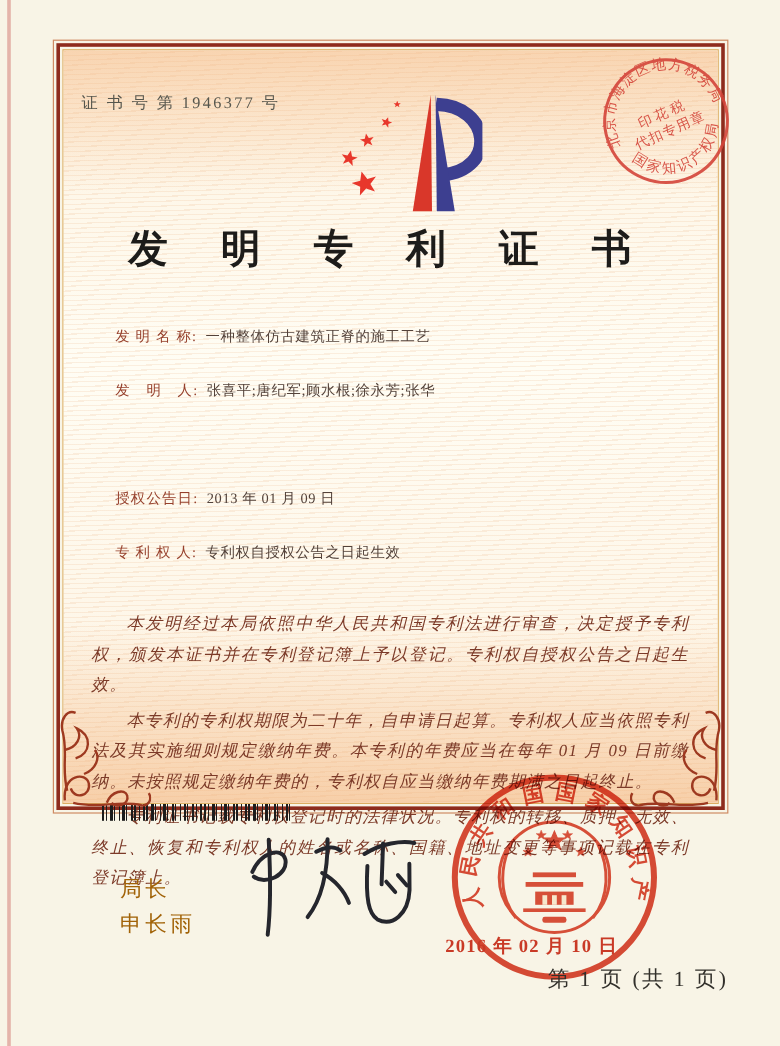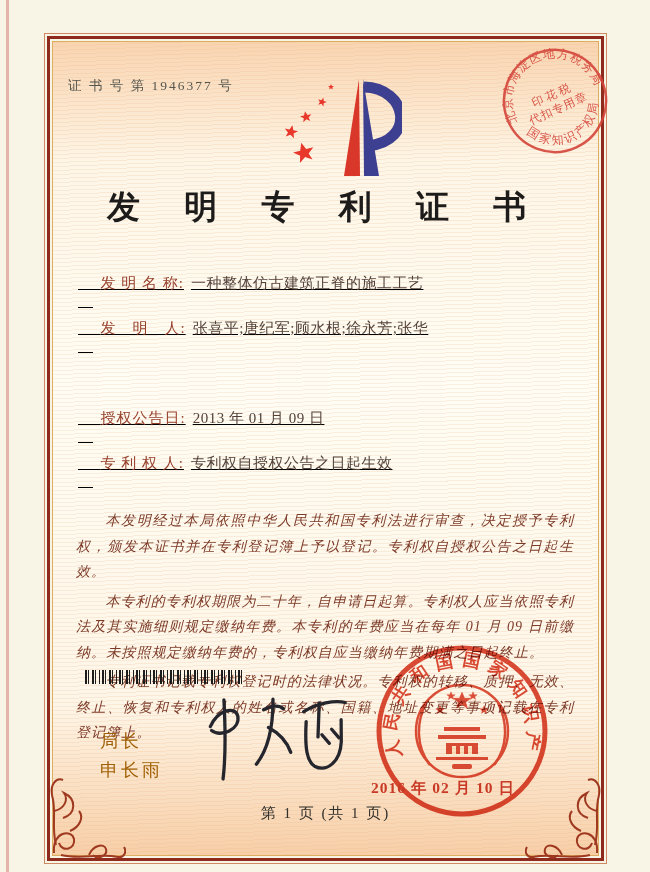--- a/index.html
+++ b/index.html
@@ -1,56 +1,56 @@
 <!DOCTYPE html>
 <html><head>
 <meta charset="utf-8">
 <style>
   html,body{margin:0;padding:0;}
   .page{position:relative;width:650px;height:872px;background:#f8f4e6;overflow:hidden;
         font-family:"Liberation Serif",serif;}
   .scan-edge{position:absolute;left:6px;top:0;width:3px;height:872px;background:#dfa49b;opacity:.8;}
   
-  .frame{position:absolute;left:44px;top:33px;width:563px;height:831px;}
+  .frame{position:absolute;left:44px;top:33px;width:563px;height:645px;}
   .frame .line-outer{position:absolute;inset:0;border:1px solid #cf8a63;}
   .frame .line-main{position:absolute;inset:3px;border:3px solid #8e2b1d;}
   .frame .line-gold{position:absolute;inset:8px;border:1px solid #ddad62;}
   .paper{position:absolute;inset:9px;
      background:
        linear-gradient(180deg, rgba(244,183,130,.50), rgba(255,252,242,0) 120px),
        linear-gradient(0deg, rgba(242,178,122,.55), rgba(255,252,242,0) 150px),
        repeating-linear-gradient(178deg, rgba(226,148,88,.14) 0 1px, rgba(255,255,255,0) 1px 4px),
        linear-gradient(180deg,#fdf2e0,#fffdf4 42%,#fdf2e1);}
   
   .cert-no{position:absolute;left:24px;top:44px;font-size:13.5px;letter-spacing:2px;
            color:#56564d;white-space:pre;}
   .logo{position:absolute;left:224px;top:42px;}
   .tax-stamp{position:absolute;left:456px;top:13px;transform:rotate(-24deg);opacity:.9;}
   .title{position:absolute;left:0;top:152px;width:100%;text-align:center;font-size:33px;
          font-weight:600;color:#1d1c1a;letter-spacing:18px;box-sizing:border-box;}
   
-  .field{position:absolute;left:34px;font-size:15px;white-space:pre;text-decoration:underline;}
+  .field{position:absolute;left:34px;font-size:12px;white-space:pre;}
   .flabel{color:#96402c;letter-spacing:1px;}
   .fvalue{color:#53423a;letter-spacing:.5px;margin-left:7px;}
   
   .bodytext{position:absolute;left:28px;top:471px;width:506px;}
   .bodytext p{margin:4px;text-indent:2.1em;font-size:14px;line-height:25.5px;font-style:italic;
               color:#7c3a28;letter-spacing:1.1px;text-align:justify;}
   
   .barcode{position:absolute;left:41px;top:637px;width:160px;height:14px;background:
      repeating-linear-gradient(90deg,#1c1c1c 0 2px,transparent 2px 3px,#1c1c1c 3px 4px,
         transparent 4px 7px,#1c1c1c 7px 9px,transparent 9px 10px,#1c1c1c 10px 11px,
         transparent 11px 14px,#1c1c1c 14px 15px,transparent 15px 17px);}
   .director{position:absolute;left:56px;top:694px;font-family:"Liberation Sans",sans-serif;
             font-size:18px;color:#a16207;letter-spacing:3px;line-height:29px;}
   .signature{position:absolute;left:145px;top:648px;}
   .cnipa-seal{position:absolute;left:330px;top:610px;mix-blend-mode:multiply;}
   .seal-date{position:absolute;left:311px;top:745px;width:176px;text-align:center;
              font-size:15.5px;font-weight:600;color:#c93a26;letter-spacing:1px;white-space:pre;}
-  .footer{position:absolute;left:0;top:771px;width:100%;text-align:center;font-size:15px;
+  .footer{position:absolute;left:0;top:771px;width:100%;text-align:right;font-size:18px;
           color:#32302b;letter-spacing:2px;white-space:pre;}
   .corner{position:absolute;bottom:3px;}
   .corner.bl{left:2px;}
   .corner.br{right:2px;transform:scaleX(-1);}
   svg text{font-family:"Liberation Serif",serif;}
 </style>
 </head>
 <body>
 
 <div class="page">

